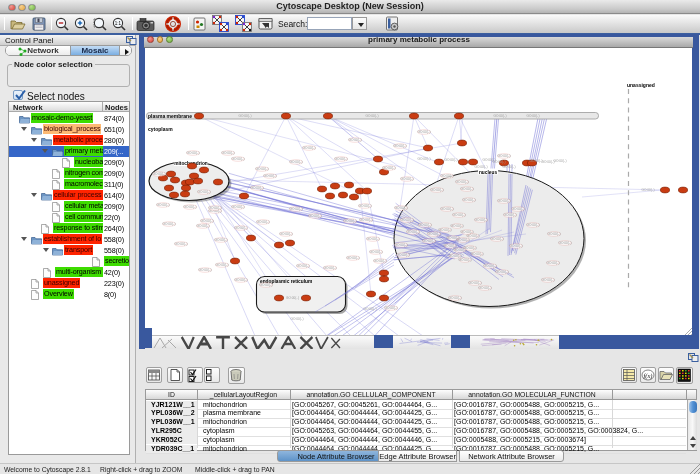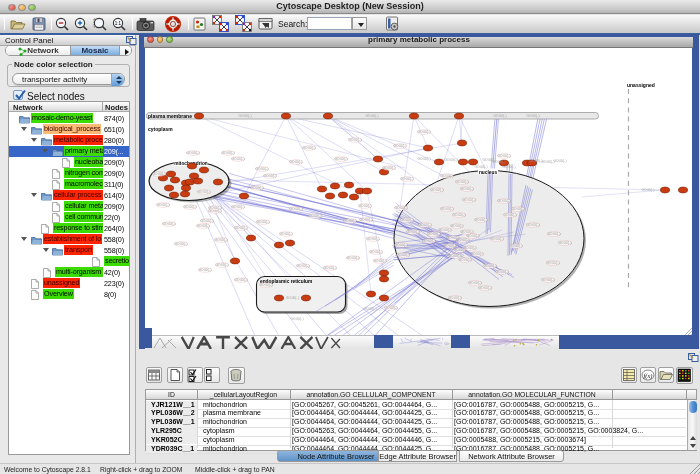--- a/index.html
+++ b/index.html
@@ -200,21 +200,20 @@
     <svg class="abs" style="left:18px;top:47px;" width="9" height="9" viewBox="0 0 9 9">
       <circle cx="2" cy="2" r="1.5" fill="#2a2"></circle>
       <circle cx="7" cy="4" r="1.5" fill="#2a2"></circle>
       <circle cx="3" cy="7.5" r="1.5" fill="#2a2"></circle>
       <line x1="2" y1="2" x2="7" y2="4" stroke="#2a2" stroke-width="0.7"></line>
       <line x1="7" y1="4" x2="3" y2="7.5" stroke="#2a2" stroke-width="0.7"></line>
     </svg>
     <div class="abs" style="left:7px;top:64px;width:123px;height:23px;border:1px solid #b0b0b0;border-radius:3px;">
       <div id="grplbl">Node color selection</div>
     </div>
-    <div class="abs" id="dropdown" style="left:12px;top:73px;width:113px;height:12px;">transporter activity<div id="ddcap"></div></div>
     <div class="abs" id="cbx" style="left:13px;top:90px;">
       <svg width="14" height="14" viewBox="0 0 14 14">
         <path d="M2 6 L5 9.5 L11 1.5" fill="none" stroke="#2a5fa8" stroke-width="2"></path>
       </svg>
     </div>
     <div class="abs" id="cbxlbl" style="left:27px;top:91px;">Select nodes</div>
     <div class="abs" style="left:8px;top:101px;width:122px;height:354px;background:#fff;border:1px solid #9a9a9a;overflow:hidden;">
       <div style="position:absolute;left:0;top:0;width:120px;height:10px;background:linear-gradient(#fdfdfd,#dcdcdc);border-bottom:1px solid #aaa;">
         <span style="position:absolute;left:4px;top:0.5px;font-size:7.5px;font-weight:bold;color:#222;">Network</span>
         <span style="position:absolute;left:96px;top:0.5px;font-size:7.5px;font-weight:bold;color:#222;">Nodes</span>

